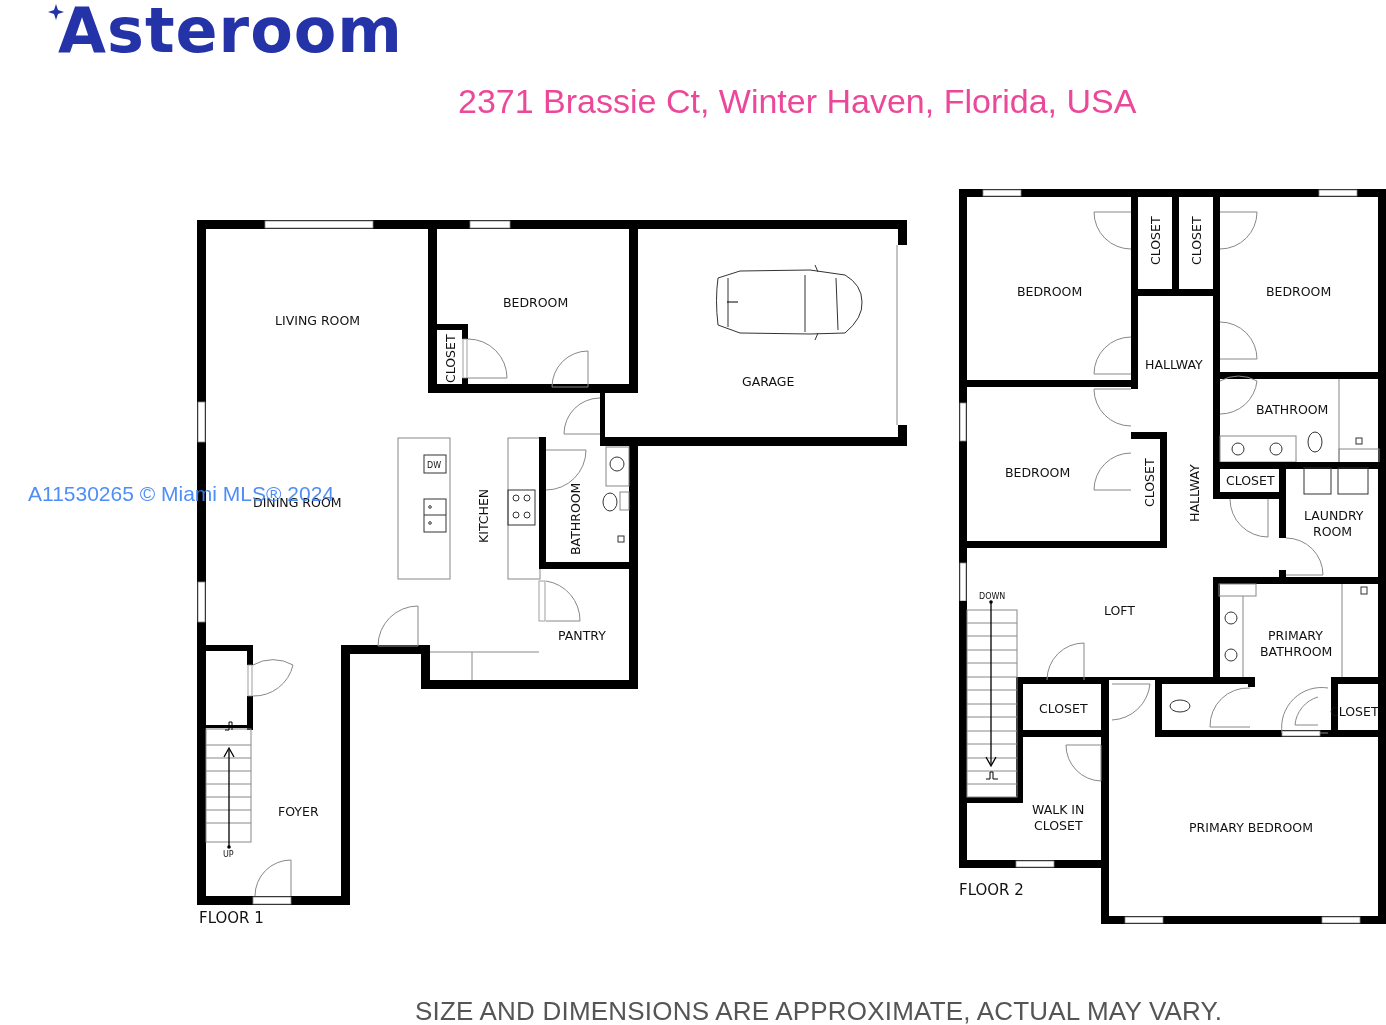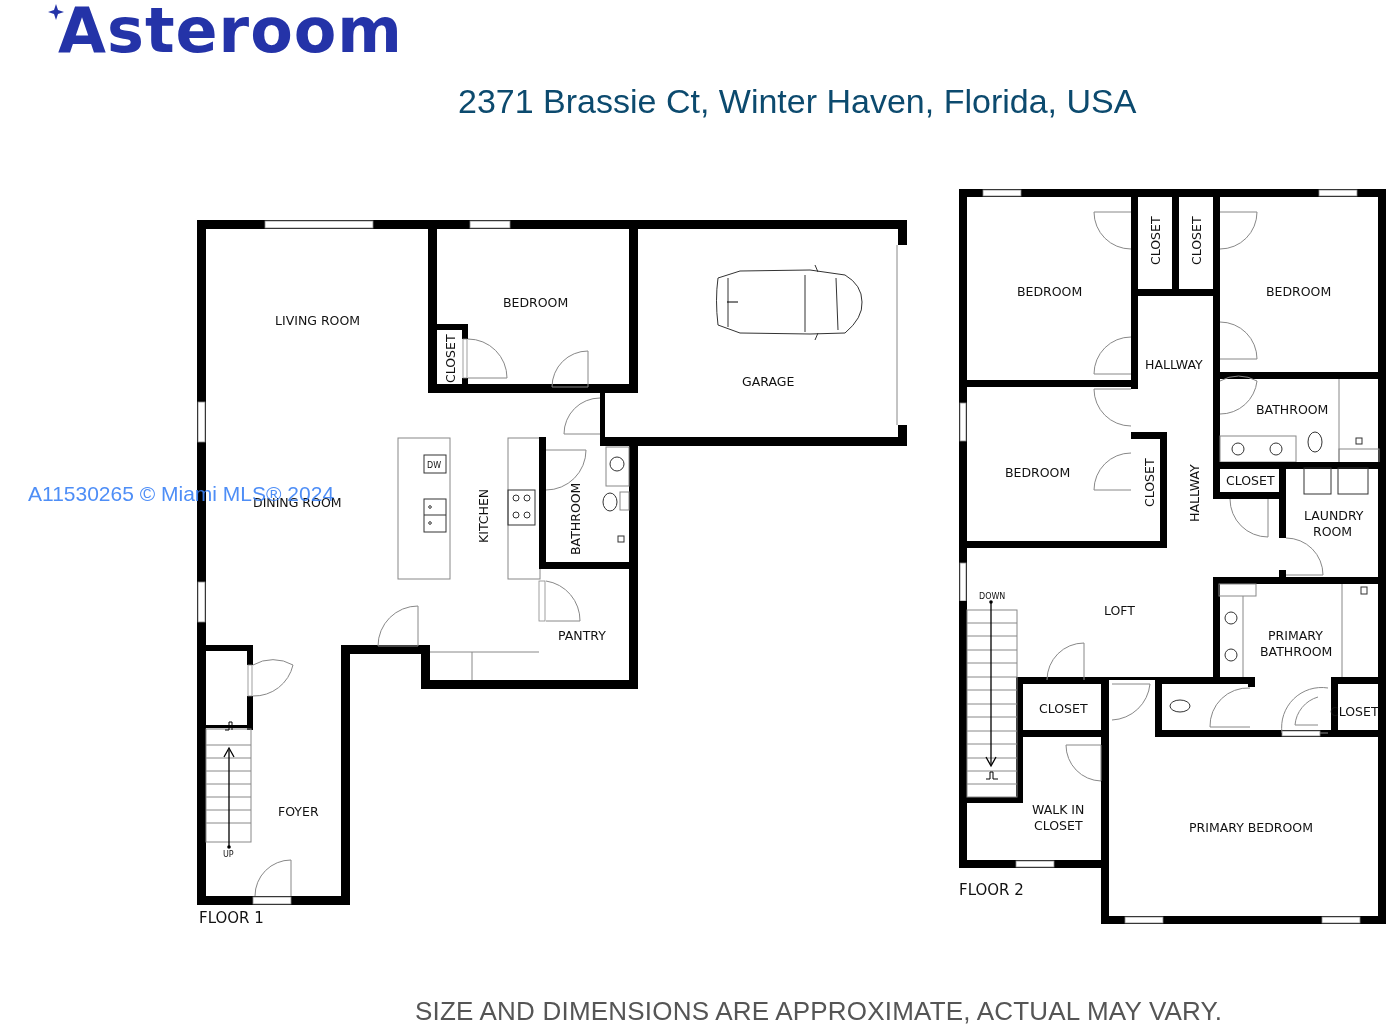--- a/index.html
+++ b/index.html
@@ -1,19 +1,19 @@
 <!DOCTYPE html>
 <html><head>
 <meta charset="utf-8">
 <style>
   html,body{margin:0;padding:0;background:#fff;}
   body{width:1386px;height:1025px;position:relative;overflow:hidden;font-family:"DejaVu Sans",sans-serif;}
   .logo{position:absolute;left:58px;top:-6px;font-family:"DejaVu Sans",sans-serif;font-size:62px;font-weight:bold;color:#2433a8;letter-spacing:1px;}
   .logo-star{position:absolute;left:48px;top:4px;width:16px;height:16px;}
-  .address{position:absolute;left:458px;top:82px;font-family:"Liberation Sans",sans-serif;font-size:34px;color:#0c4a6e;}
+  .address{position:absolute;left:458px;top:82px;font-family:"Liberation Sans",sans-serif;font-size:34px;color:#ec4899;}
   .disclaimer{position:absolute;left:415px;top:996px;font-family:"Liberation Sans",sans-serif;font-size:26px;color:#555;letter-spacing:0.2px;}
   .watermark{position:absolute;left:0;top:482px;font-family:"Liberation Sans",sans-serif;font-size:21px;color:#3b82f6;opacity:0.9;padding-left:28px;}
   svg.plan{position:absolute;left:0;top:0;}
   .lbl{font-family:"DejaVu Sans",sans-serif;font-size:12.5px;fill:#111;}
   .lbl-small{font-family:"DejaVu Sans",sans-serif;font-size:8px;fill:#111;}
   .floor-lbl{font-family:"DejaVu Sans",sans-serif;font-size:15px;fill:#111;}
   .wall{fill:#000;}
   .thin{fill:none;stroke:#888;stroke-width:1;}
   .thin-d{fill:none;stroke:#333;stroke-width:1;}
   .win{fill:#fff;stroke:#888;stroke-width:0.8;}

